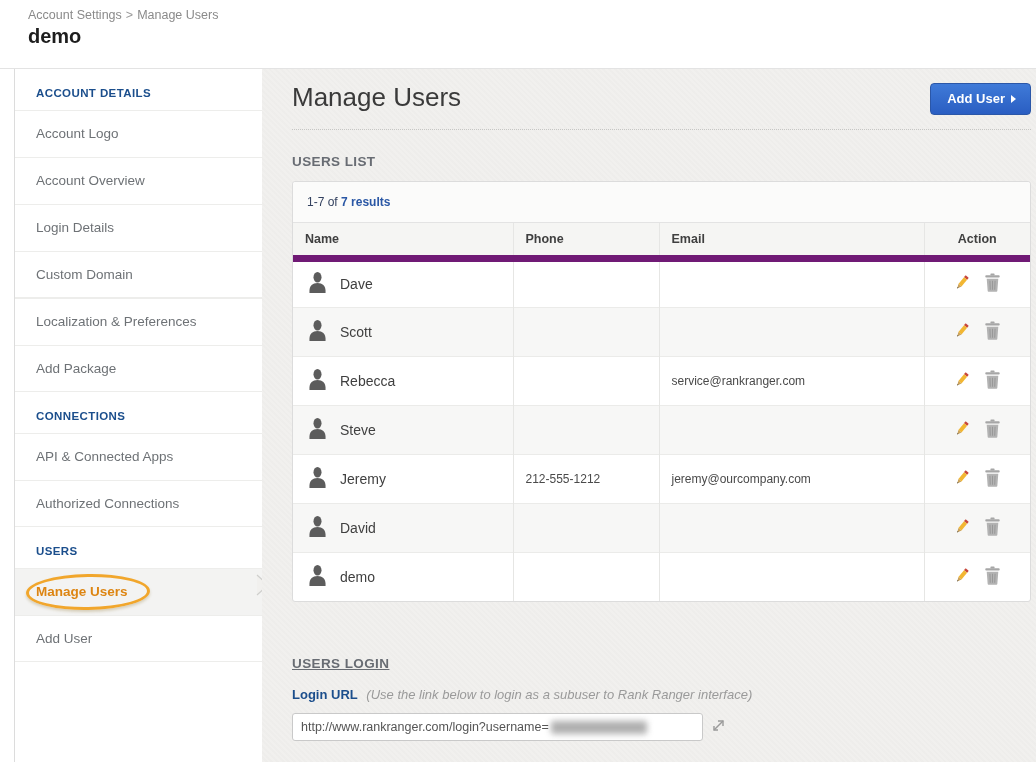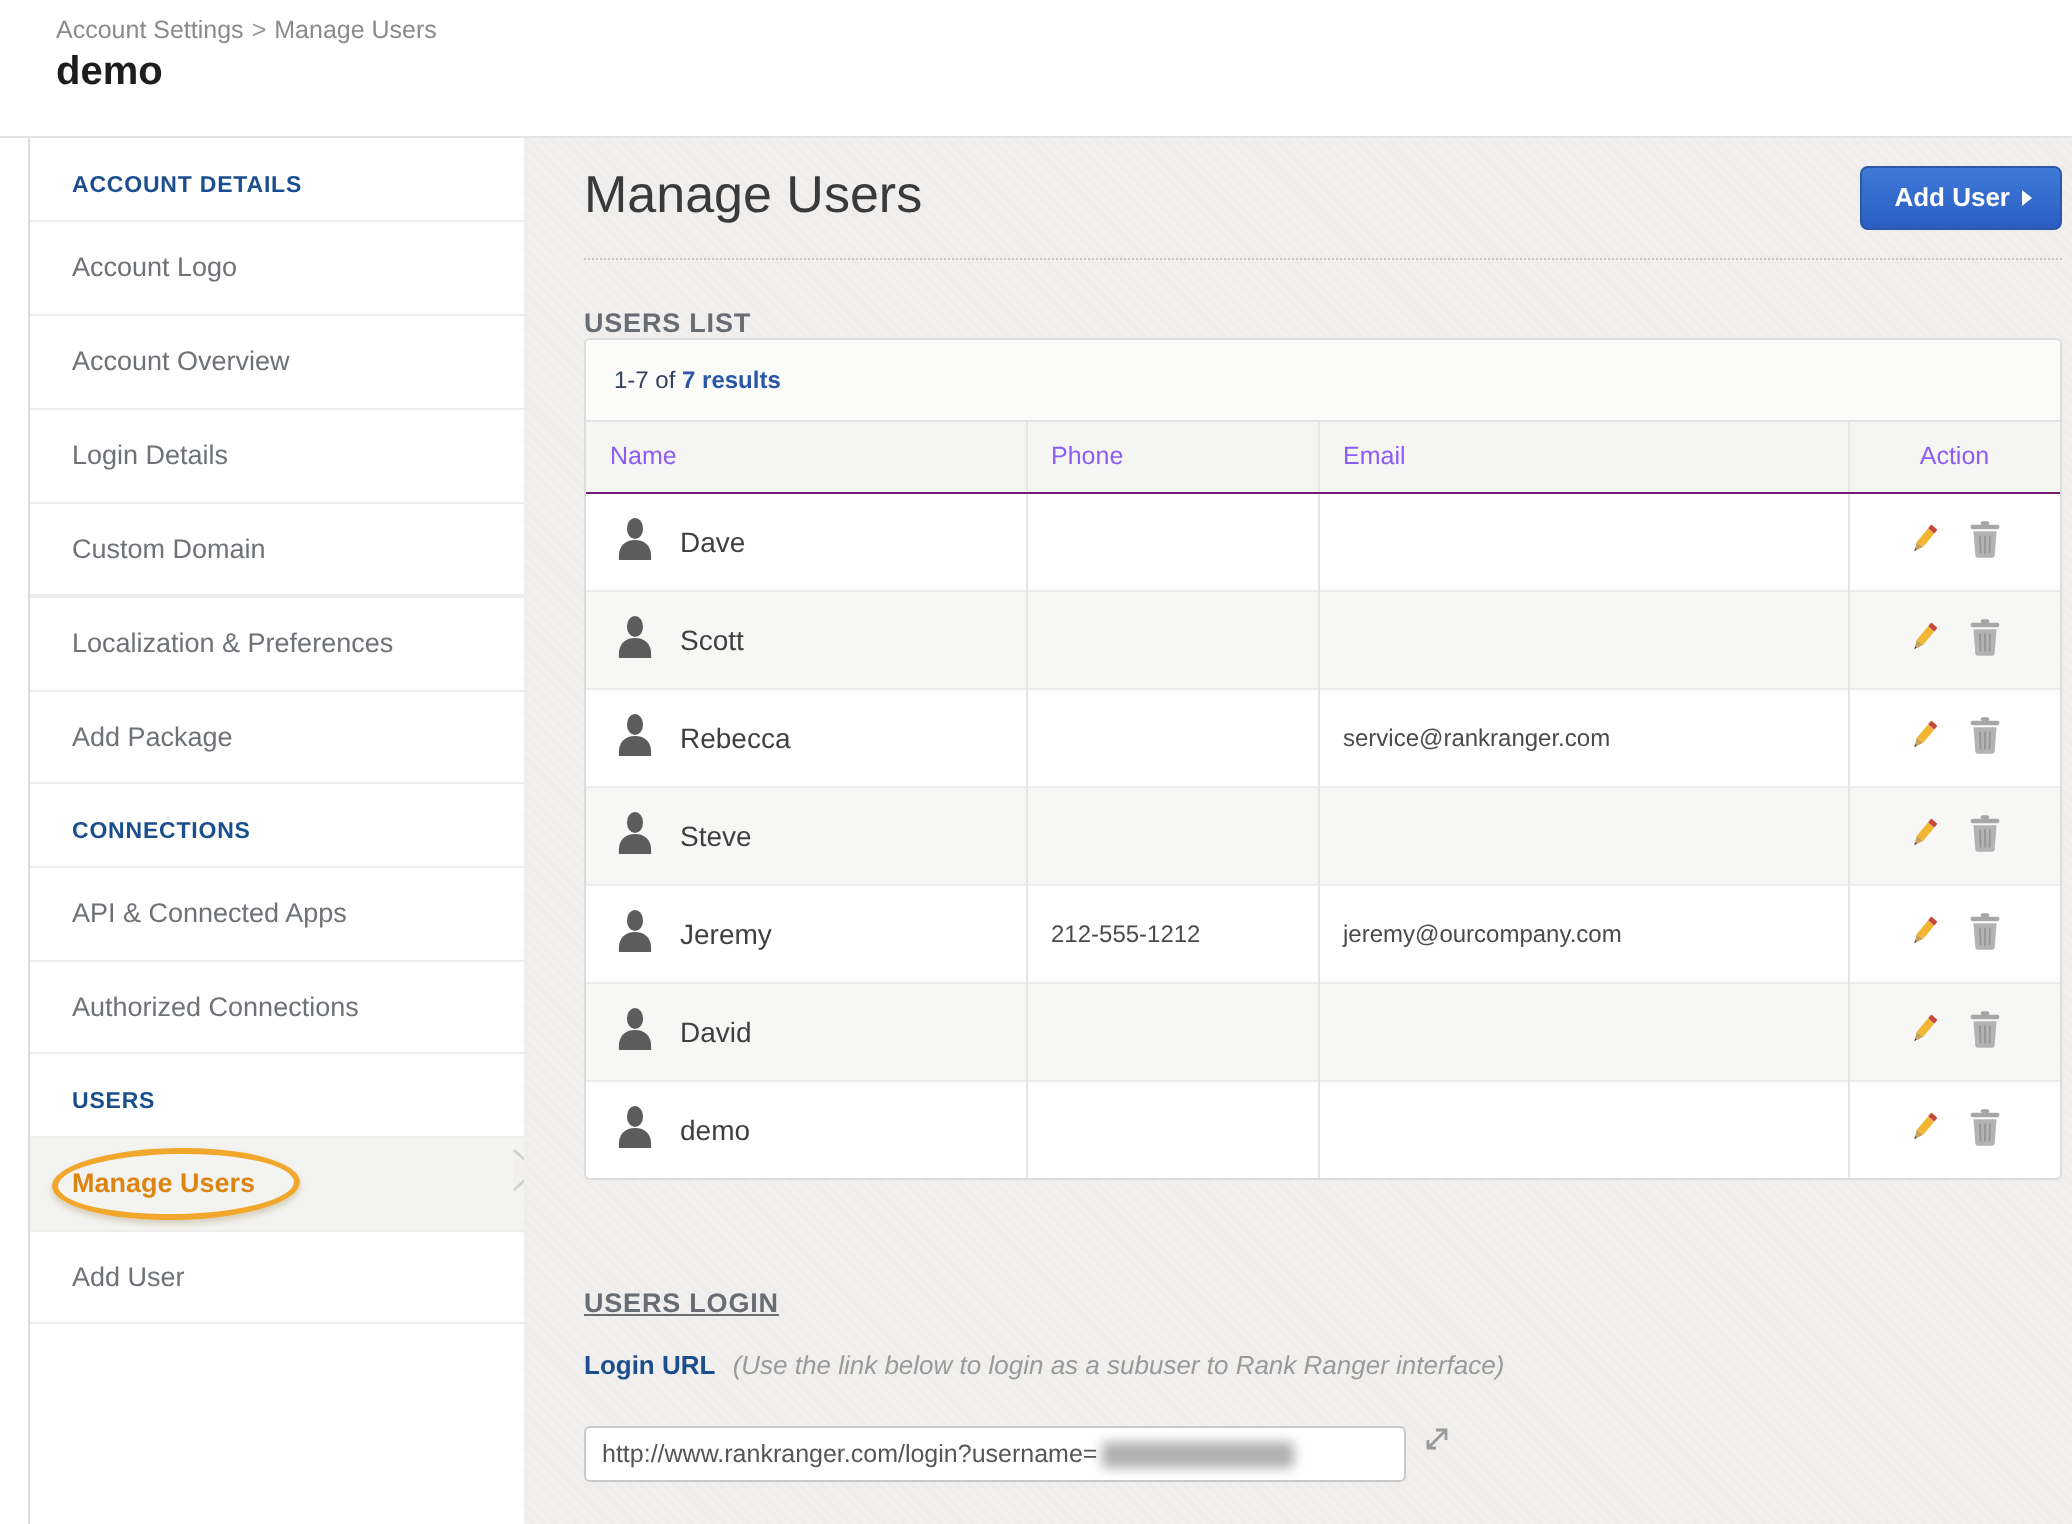--- a/index.html
+++ b/index.html
@@ -37,46 +37,46 @@
   .page-title { font-size:26px; color:#3a3a3a; line-height:32px; }
   .add-user-btn { position:absolute; top:14px; right:5px; padding:7px 14px 8px 16px;
       background:linear-gradient(#3f7ad8,#2a5ec2); border:1px solid #2b57a8; border-radius:4px;
       color:#fff; font-size:13px; font-weight:bold; cursor:pointer; display:flex; align-items:center; gap:6px; }
   .btn-arrow { width:0; height:0; border-left:5px solid #fff; border-top:4px solid transparent;
       border-bottom:4px solid transparent; display:inline-block; }
   .dotted-sep { border-bottom:1px dotted #c6c6c4; margin-top:16px; }
   .section-header { margin-top:24px; font-size:13.5px; font-weight:bold; color:#686c73; letter-spacing:.4px; }
 
   
-  .table-box { border:1px solid #dcdcdc; border-radius:3px; background:#fff; }
+  .table-box { margin-top:12px; border:1px solid #dcdcdc; border-radius:3px; background:#fff; }
   .results-bar { padding:13px 14px; background:#fbfbfa; border-bottom:1px solid #e3e3e3;
       font-size:12px; color:#33415f; border-radius:3px 3px 0 0; }
   .results-count { font-weight:bold; color:#2a57a5; }
   .u-table { width:100%; border-collapse:collapse; table-layout:fixed; }
-  .u-table th { height:35px; background:#f5f5f3; font-size:12.5px; font-weight:normal; color:#8b5cf6;
-      text-align:left; padding-left:12px; border-bottom:1px solid #701a75; }
+  .u-table th { height:35px; background:#f5f5f3; font-size:12.5px; font-weight:bold; color:#404040;
+      text-align:left; padding-left:12px; border-bottom:7px solid #701a75; }
   .u-table th.col-action { text-align:center; padding-left:0; }
   .u-table th + th, .u-table td + td { border-left:1px solid #e6e6e4; }
   .u-table td { height:49px; font-size:12px; color:#4a4a4a; padding-left:12px; }
   .u-table tr + tr td { border-top:1px solid #ebebe9; }
   .u-table tr.odd td { background:#f7f7f6; }
   .col-name { width:220px; } .col-phone { width:146px; } .col-email { width:265px; } .col-action { width:106px; }
   .name-cell { display:flex; align-items:center; gap:12px; padding-left:2px; }
   .name-text { font-size:14px; color:#3f3f3f; }
   .action-cell { text-align:center; padding-left:0 !important; }
   .action-cell .icon-btn { display:inline-block; margin:0 5px; cursor:pointer; vertical-align:middle; }
 
   
   .users-login-header { margin-top:54px;text-decoration:underline; }
   .login-label-row { margin-top:16px; font-size:13px; }
   .login-label { font-weight:bold; color:#1b4e8c; }
   .login-note { font-style:italic; color:#9a9a9a; margin-left:5px; }
   .login-input-row { margin-top:11px; display:flex; align-items:center; gap:9px; }
   .login-input { width:411px; height:28px; background:#fff; border:1px solid #c9c9c9; border-radius:3px;
-      display:flex; align-items:center; padding-left:8px; font-size:12.5px; color:#555; overflow:hidden;margin-top:12px; }
+      display:flex; align-items:center; padding-left:8px; font-size:12.5px; color:#555; overflow:hidden; }
   .redacted-blob { display:inline-block; width:96px; height:13px; margin-left:2px; border-radius:2px;
       background:#6f6f6f; filter:blur(3px); opacity:.55; }
 </style>
 </head>
 <body>
 
 <div class="page">
 
   <div class="top-header">
     <div class="breadcrumb">

